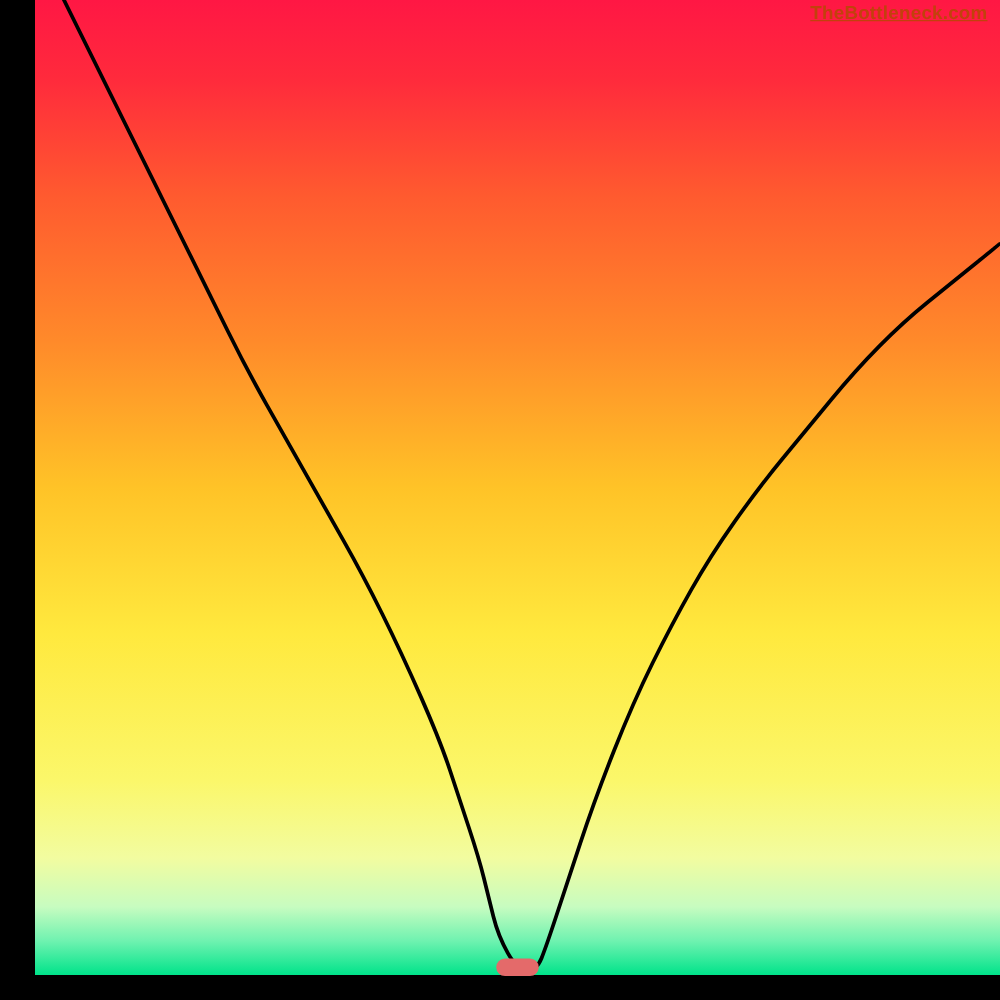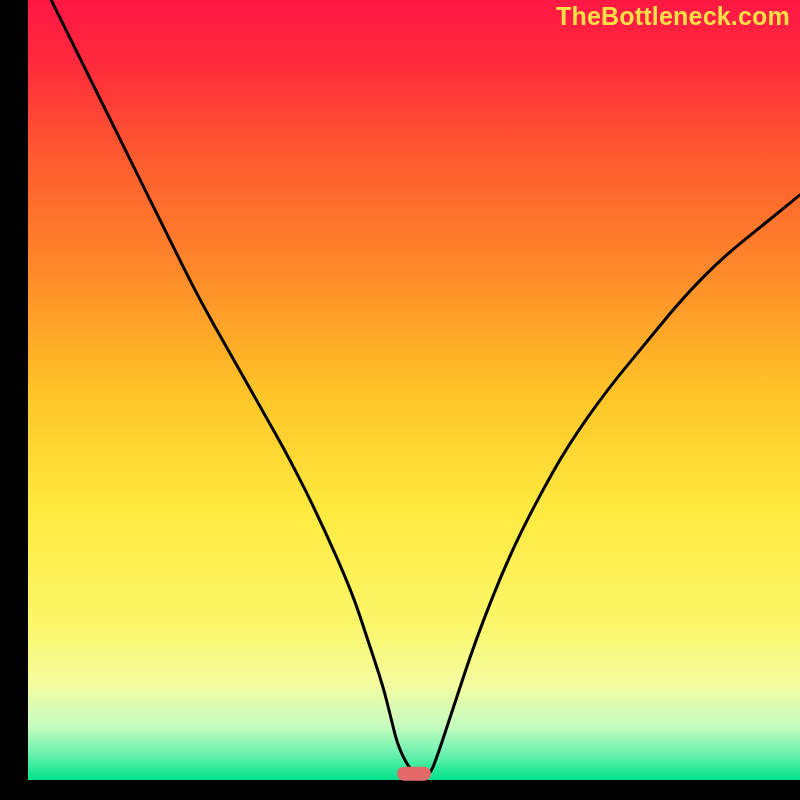--- a/index.html
+++ b/index.html
@@ -13,25 +13,26 @@
   }
   .chart-wrap {
     position: relative;
     width: 800px;
     height: 800px;
   }
   .watermark {
     position: absolute;
     top: 2px;
     right: 10px;
-    color: #fde047;
-    font-size: 25px;
+    color: #c2410c;
+    font-size: 15px;
     font-weight: 600;
     z-index: 10;
     letter-spacing: 0.2px;
+    text-decoration: underline;
   }
   svg { display: block; }
 </style>
 </head>
 <body>
 
 <div class="chart-wrap">
   <div class="watermark">TheBottleneck.com</div>
   <svg id="chart-svg" width="800" height="800" viewBox="0 0 800 800">
     <defs>

